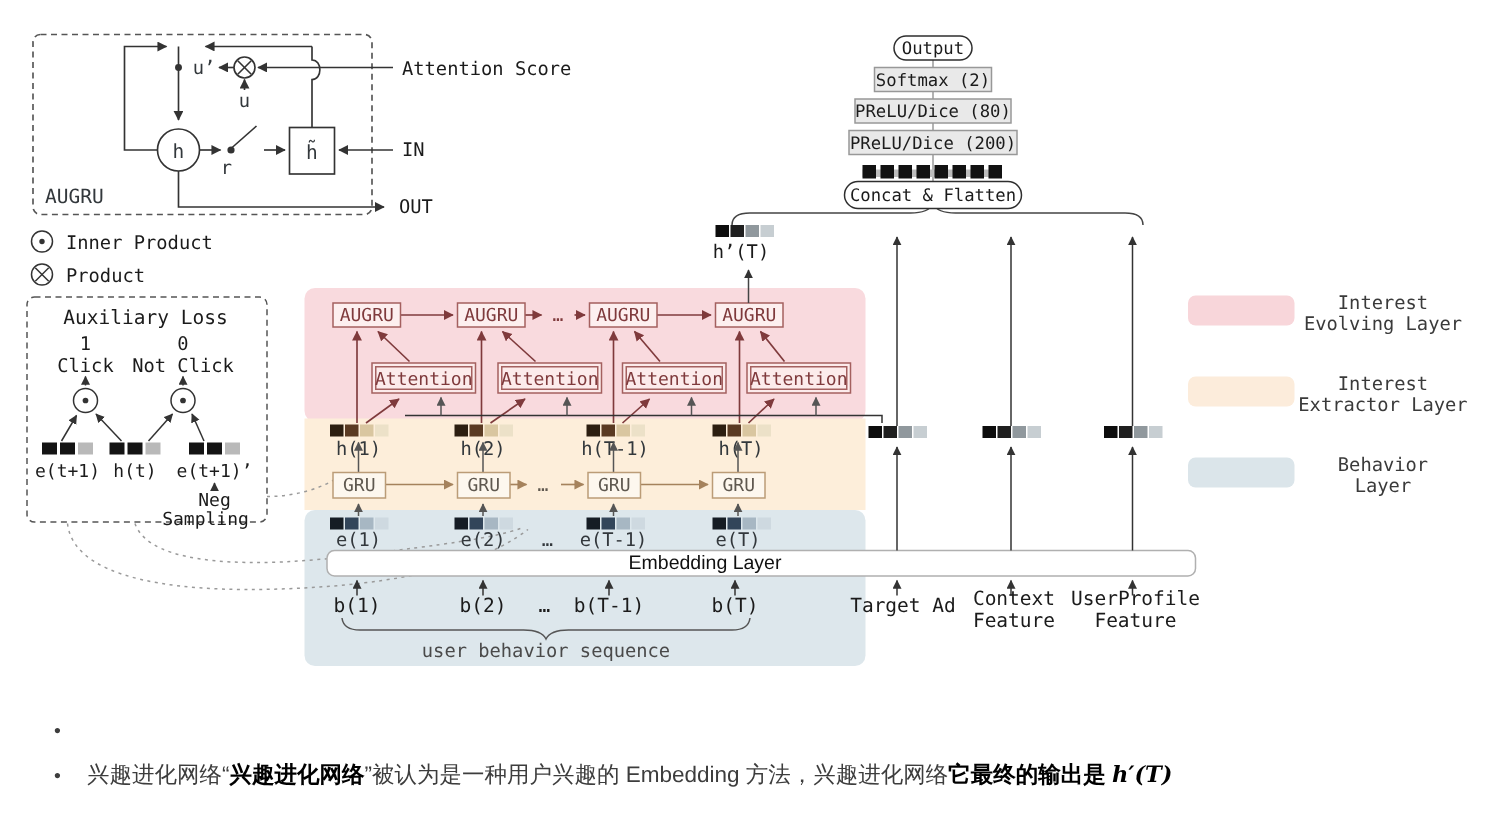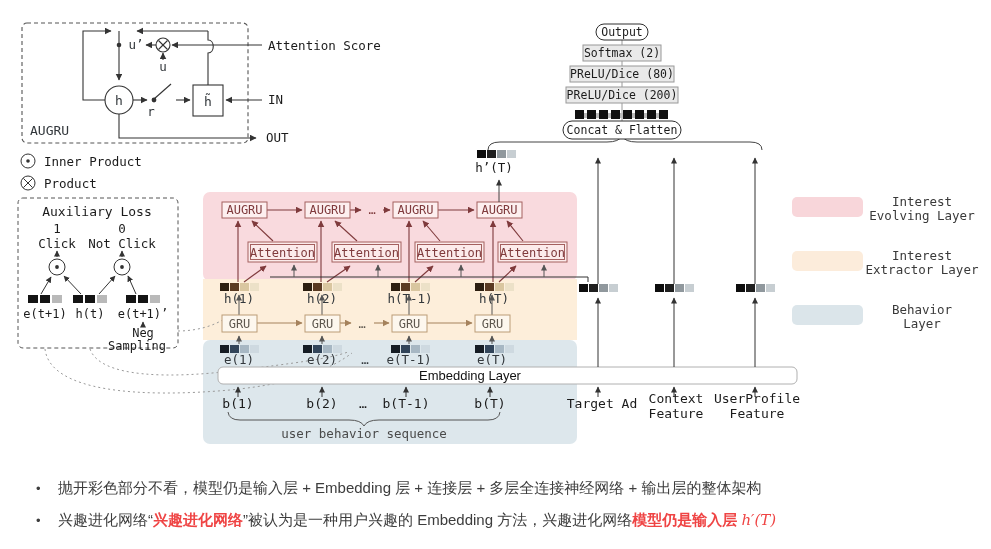--- a/index.html
+++ b/index.html
@@ -10,22 +10,22 @@
   .maroon{fill:#7f3a3c;}
   .gruc{fill:#5f584f;}
   .muted{fill:#4a4a4a;}
   .dark{fill:#1b1b1b;}
   .legendt{fill:#3a3a3a;}
   .sans{font-family:"Liberation Sans",sans-serif;fill:#111;}
   .notes{position:absolute;left:36px;top:466px;width:930px;font-family:"Liberation Sans",sans-serif;
          font-size:15px;color:#3d3d3d;}
   .notes .row{display:flex;align-items:baseline;margin:13px 0;}
   .notes .dot{width:22px;flex:0 0 22px;font-size:13px;color:#3d3d3d;}
-  .notes b{color:#ef4444;}
-  .mathv{font-family:"DejaVu Serif",serif;font-style:italic;font-weight:normal;}
+  .notes b{color:#000000;}
+  .mathv{font-family:"DejaVu Serif",serif;font-style:italic;font-weight:bold;}
 </style>
 </head>
 <body>
 
 <div class="canvas">
 <svg width="991" height="462" viewBox="0 0 991 462">
   <defs>
     <marker id="aD" markerWidth="7" markerHeight="7" refX="5.5" refY="3" orient="auto">
           <path d="M0,0 L6,3 L0,6 Z" fill="#333"></path>
         </marker>
@@ -394,20 +394,19 @@
     <rect x="792" y="305" width="71" height="20" rx="5" fill="#dbe5ea"></rect>
     <text x="922" y="314" class="t125 mid legendt">Behavior</text>
     <text x="922" y="328" class="t125 mid legendt">Layer</text>
   </g>
 </svg>
 
 
 <div class="notes">
   <div class="row">
     <span class="dot">•</span>
-    <span>抛开彩色部分不看，模型仍是输入层 + Embedding 层 + 连接层 + 多层全连接神经网络 + 输出层的整体架构</span>
   </div>
   <div class="row">
     <span class="dot">•</span>
-    <span><span>兴趣进化网络“</span><b>兴趣进化网络</b><span>”被认为是一种用户兴趣的 Embedding 方法，兴趣进化网络</span><b>模型仍是输入层 </b><b class="mathv">h′(T)</b></span>
+    <span><span>兴趣进化网络“</span><b>兴趣进化网络</b><span>”被认为是一种用户兴趣的 Embedding 方法，兴趣进化网络</span><b>它最终的输出是 </b><b class="mathv">h′(T)</b></span>
   </div>
 </div>
 </div>
 
 </body></html>

